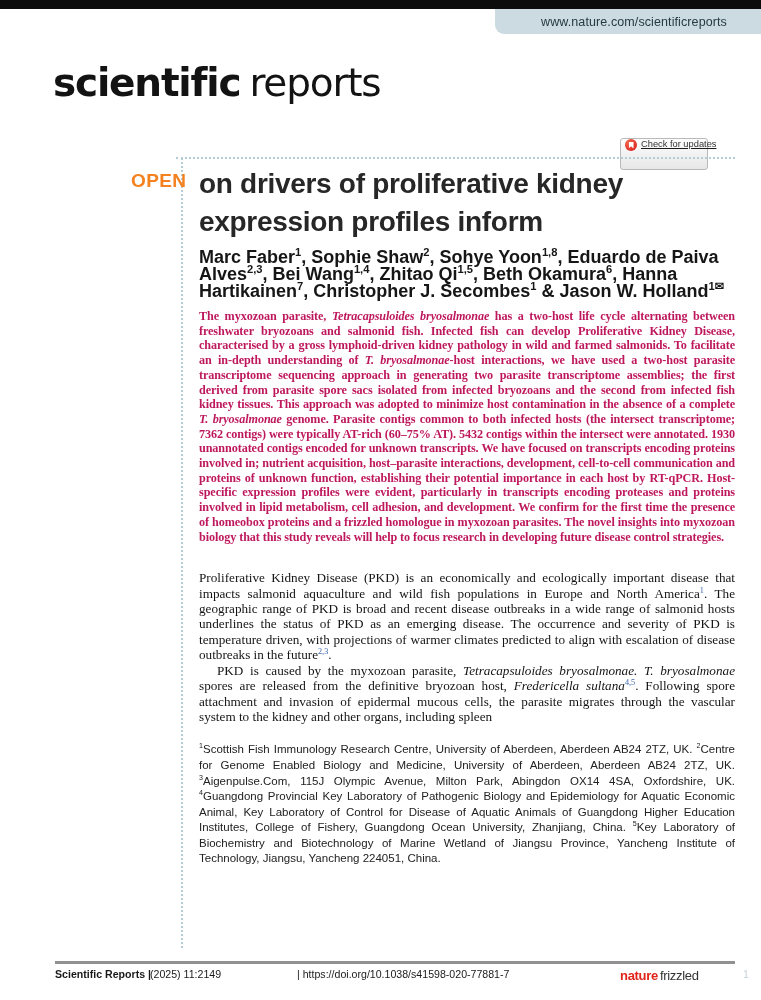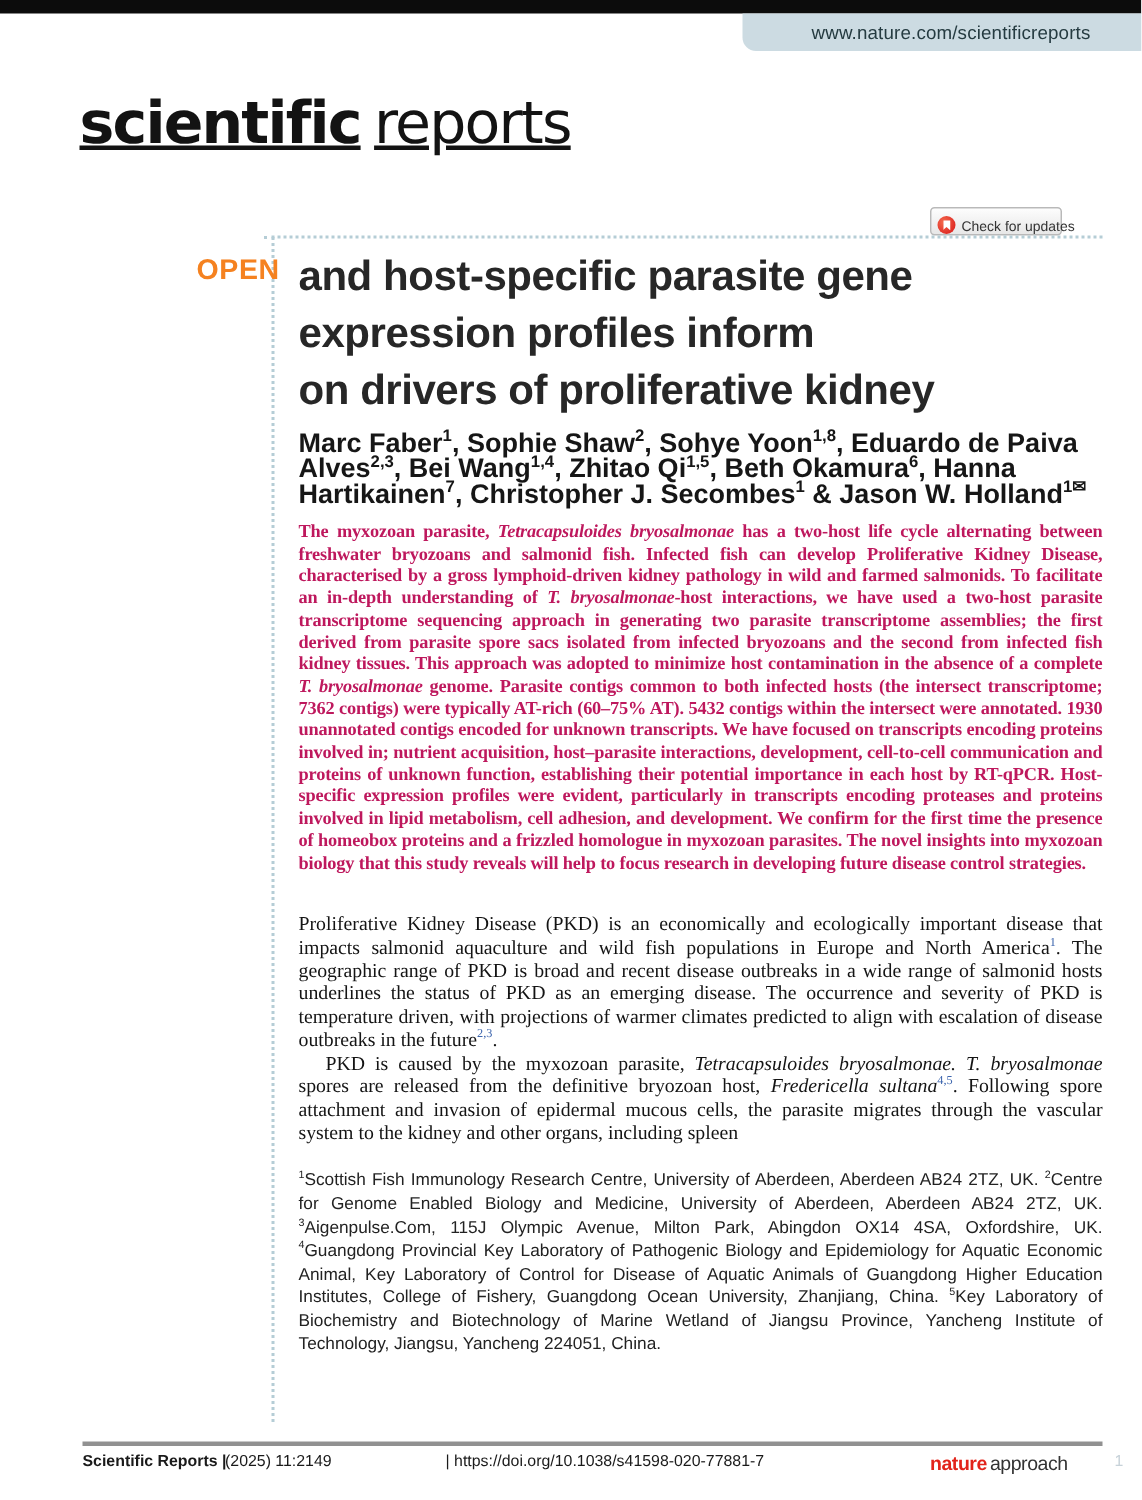--- a/index.html
+++ b/index.html
@@ -5,28 +5,28 @@
   html,body{margin:0;padding:0;background:#fff;}
   .page{position:relative;width:761px;height:1000px;background:#fff;overflow:hidden;
         font-family:"Liberation Sans",sans-serif;color:#1a1a1a;}
 
   
   .topbar{position:absolute;top:0;left:0;width:761px;height:9px;background:#0c0c0c;}
   .url-banner{position:absolute;top:9px;left:495px;width:278px;height:25px;
         background:var(--banner_bg,#ccdbe2);border-radius:0 0 9px 9px;
         display:flex;align-items:center;justify-content:center;}
   .url-banner span{font-size:12.5px;color:var(--banner_text,#253b41);letter-spacing:.1px;}
-  .logo{position:absolute;left:53px;top:60px;font-size:39px;letter-spacing:-1.2px;color:#131313;white-space:nowrap;text-decoration:underline;}
+  .logo{position:absolute;left:53px;top:60px;font-size:39px;letter-spacing:-1.2px;color:#131313;white-space:nowrap;}
   .logo .lb{font-weight:800;font-family:"DejaVu Sans","Liberation Sans",sans-serif;}
   .logo .ll{font-weight:400;margin-left:9px;font-family:"DejaVu Sans","Liberation Sans",sans-serif;}
 
   
-  .check-btn{position:absolute;left:620px;top:138px;width:88px;height:19px;
+  .check-btn{position:absolute;left:620px;top:138px;width:88px;height:32px;
         background:linear-gradient(#fdfdfd,#e7e7e7);border:1px solid #b9b9b9;border-radius:3px;
-        display:flex;align-items:flex-end;gap:4px;padding:0 4px;box-sizing:border-box;cursor:pointer;}
+        display:flex;align-items:flex-start;gap:4px;padding:0 4px;box-sizing:border-box;cursor:pointer;text-decoration:underline;}
   .check-btn .cm{position:relative;width:12px;height:12px;border-radius:50%;
         background:radial-gradient(circle at 35% 35%,#f46b4e,#e02d26 70%);flex:0 0 12px;}
   .check-btn .cm::after{content:"";position:absolute;left:3.5px;top:2.5px;width:5px;height:7px;
         background:#fff;clip-path:polygon(0 0,100% 0,100% 100%,50% 68%,0 100%);}
   .check-btn .ct{font-size:9.3px;color:#333;white-space:nowrap;}
 
   
   .dotted-h{position:absolute;left:176px;top:157px;width:559px;height:0;
         border-top:2px dotted var(--dotted_rule,#b5cdd6);}
   .dotted-v{position:absolute;left:181px;top:158px;height:790px;width:0;
@@ -82,37 +82,36 @@
     <span class="ct">Check for updates</span>
   </div>
 
   <div class="dotted-h"></div>
   <div class="dotted-v"></div>
 
   <div class="open-label">OPEN</div>
 
   <div class="article">
     <h1 class="title">
-      <span>and host-specific parasite gene</span>
+      <span>on drivers of proliferative kidney</span>
       <span>expression profiles inform</span>
-      <span>on drivers of proliferative kidney</span>
     </h1>
 
     <p class="authors"><span>Marc Faber</span><sup>1</sup><span>, Sophie Shaw</span><sup>2</sup><span>, Sohye Yoon</span><sup>1,8</sup><span>, Eduardo de Paiva Alves</span><sup>2,3</sup><span>, Bei Wang</span><sup>1,4</sup><span>, Zhitao Qi</span><sup>1,5</sup><span>, Beth Okamura</span><sup>6</sup><span>, Hanna Hartikainen</span><sup>7</sup><span>, Christopher J. Secombes</span><sup>1</sup><span> &amp; Jason W. Holland</span><sup>1</sup><sup>✉</sup></p>
 
     <p class="abstract"><span>The myxozoan parasite, </span><i>Tetracapsuloides bryosalmonae</i><span> has a two-host life cycle alternating between freshwater bryozoans and salmonid fish. Infected fish can develop Proliferative Kidney Disease, characterised by a gross lymphoid-driven kidney pathology in wild and farmed salmonids. To facilitate an in-depth understanding of </span><i>T. bryosalmonae</i><span>-host interactions, we have used a two-host parasite transcriptome sequencing approach in generating two parasite transcriptome assemblies; the first derived from parasite spore sacs isolated from infected bryozoans and the second from infected fish kidney tissues. This approach was adopted to minimize host contamination in the absence of a complete </span><i>T. bryosalmonae</i><span> genome. Parasite contigs common to both infected hosts (the intersect transcriptome; 7362 contigs) were typically AT-rich (60–75% AT). 5432 contigs within the intersect were annotated. 1930 unannotated contigs encoded for unknown transcripts. We have focused on transcripts encoding proteins involved in; nutrient acquisition, host–parasite interactions, development, cell-to-cell communication and proteins of unknown function, establishing their potential importance in each host by RT-qPCR. Host-specific expression profiles were evident, particularly in transcripts encoding proteases and proteins involved in lipid metabolism, cell adhesion, and development. We confirm for the first time the presence of homeobox proteins and a frizzled homologue in myxozoan parasites. The novel insights into myxozoan biology that this study reveals will help to focus research in developing future disease control strategies.</span></p>
 
     <p class="bodytext"><span>Proliferative Kidney Disease (PKD) is an economically and ecologically important disease that impacts salmonid aquaculture and wild fish populations in Europe and North America</span><sup class="ref">1</sup><span>. The geographic range of PKD is broad and recent disease outbreaks in a wide range of salmonid hosts underlines the status of PKD as an emerging disease. The occurrence and severity of PKD is temperature driven, with projections of warmer climates predicted to align with escalation of disease outbreaks in the future</span><sup class="ref">2,3</sup><span>.</span></p>
     <p class="bodytext indent"><span>PKD is caused by the myxozoan parasite, </span><i>Tetracapsuloides bryosalmonae. T. bryosalmonae</i><span> spores are released from the definitive bryozoan host, </span><i>Fredericella sultana</i><sup class="ref">4,5</sup><span>. Following spore attachment and invasion of epidermal mucous cells, the parasite migrates through the vascular system to the kidney and other organs, including spleen</span></p>
 
     <p class="affils"><sup>1</sup><span>Scottish Fish Immunology Research Centre, University of Aberdeen, Aberdeen AB24 2TZ, UK. </span><sup>2</sup><span>Centre for Genome Enabled Biology and Medicine, University of Aberdeen, Aberdeen AB24 2TZ, UK. </span><sup>3</sup><span>Aigenpulse.Com, 115J Olympic Avenue, Milton Park, Abingdon OX14 4SA, Oxfordshire, UK. </span><sup>4</sup><span>Guangdong Provincial Key Laboratory of Pathogenic Biology and Epidemiology for Aquatic Economic Animal, Key Laboratory of Control for Disease of Aquatic Animals of Guangdong Higher Education Institutes, College of Fishery, Guangdong Ocean University, Zhanjiang, China. </span><sup>5</sup><span>Key Laboratory of Biochemistry and Biotechnology of Marine Wetland of Jiangsu Province, Yancheng Institute of Technology, Jiangsu, Yancheng 224051, China. </span></p>
   </div>
 
   <div class="footer-rule"></div>
   <div class="footer">
     <span class="f-journal">Scientific Reports |</span>
     <span class="f-cite">(2025) 11:2149</span>
     <span class="f-doi">| https://doi.org/10.1038/s41598-020-77881-7</span>
-    <span class="brand"><span class="bn">nature</span><span class="br">approach</span></span>
+    <span class="brand"><span class="bn">nature</span><span class="br">frizzled</span></span>
     <span class="f-page">1</span>
   </div>
 
 </div>
 
 </body></html>

